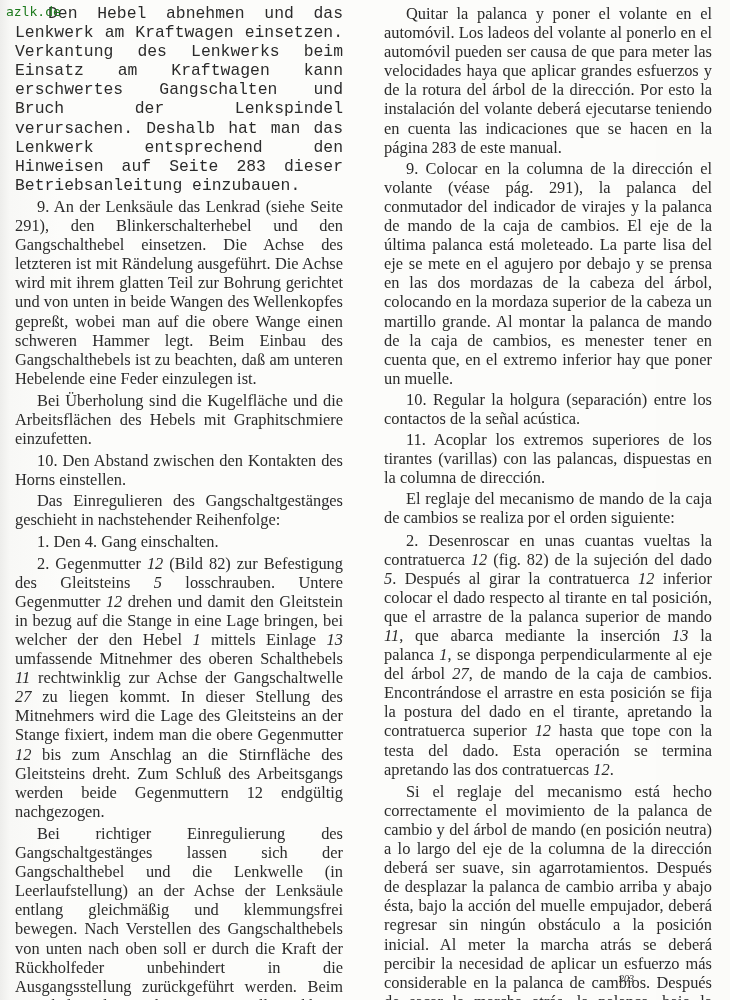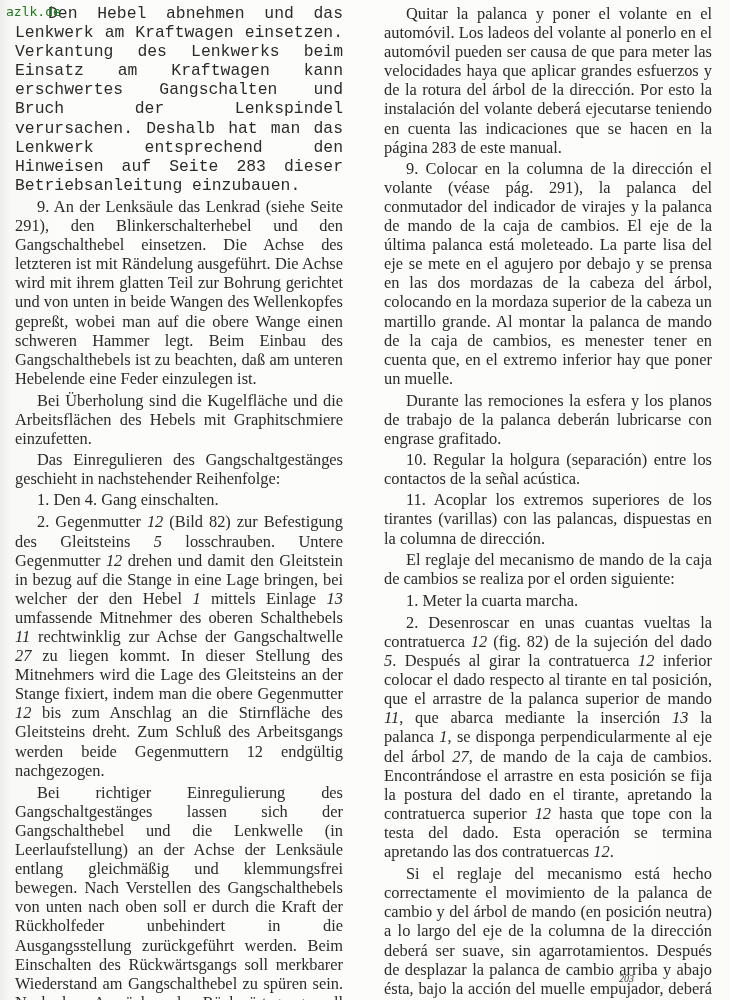--- a/index.html
+++ b/index.html
@@ -39,32 +39,31 @@
 </head>
 <body>
 
 <div class="page">
   <div class="watermark">azlk.de</div>
 
   <div class="col left">
     <p class="noindent" style="text-indent:33px">Den Hebel abnehmen und das Lenkwerk am Kraftwagen einsetzen. Verkantung des Lenkwerks beim Einsatz am Kraftwagen kann erschwertes Gangschalten und Bruch der Lenkspindel verursachen. Deshalb hat man das Lenkwerk entsprechend den Hinweisen auf Seite 283 dieser Betriebsanleitung einzubauen.</p>
     <p>9. An der Lenksäule das Lenkrad (siehe Seite 291), den Blinkerschalterhebel und den Gangschalthebel einsetzen. Die Achse des letzteren ist mit Rändelung ausgeführt. Die Achse wird mit ihrem glatten Teil zur Bohrung gerichtet und von unten in beide Wangen des Wellenkopfes gepreßt, wobei man auf die obere Wange einen schweren Hammer legt. Beim Einbau des Gangschalthebels ist zu beachten, daß am unteren Hebelende eine Feder einzulegen ist.</p>
     <p class="gap">Bei Überholung sind die Kugelfläche und die Arbeitsflächen des Hebels mit Graphitschmiere einzufetten.</p>
+    <p class="gap">10. Den Abstand zwischen den Kontakten des Horns einstellen.</p>
     <p>Das Einregulieren des Gangschaltgestänges geschieht in nachstehender Reihenfolge:</p>
     <p>1. Den 4. Gang einschalten.</p>
     <p class="gap">2. Gegenmutter <i>12</i> (Bild 82) zur Befestigung des Gleitsteins <i>5</i> losschrauben. Untere Gegenmutter <i>12</i> drehen und damit den Gleitstein in bezug auf die Stange in eine Lage bringen, bei welcher der den Hebel <i>1</i> mittels Einlage <i>13</i> umfassende Mitnehmer des oberen Schalthebels <i>11</i> rechtwinklig zur Achse der Gangschaltwelle <i>27</i> zu liegen kommt. In dieser Stellung des Mitnehmers wird die Lage des Gleitsteins an der Stange fixiert, indem man die obere Gegenmutter <i>12</i> bis zum Anschlag an die Stirnfläche des Gleitsteins dreht. Zum Schluß des Arbeitsgangs werden beide Gegenmuttern 12 endgültig nachgezogen.</p>
     <p class="gap">Bei richtiger Einregulierung des Gangschaltgestänges lassen sich der Gangschalthebel und die Lenkwelle (in Leerlaufstellung) an der Achse der Lenksäule entlang gleichmäßig und klemmungsfrei bewegen. Nach Verstellen des Gangschalthebels von unten nach oben soll er durch die Kraft der Rückholfeder unbehindert in die Ausgangsstellung zurückgeführt werden. Beim Einschalten des Rückwärtsgangs soll merkbarer Wiederstand am Gangschalthebel zu spüren sein. Nach dem Ausrücken des Rückwärtsgangs soll der Hebel durch die Feder in die anfängliche Leerlaufstellung gegenüber 3. und 4. Gang zurückgeholt werden.</p>
   </div>
 
   <div class="col right">
     <p>Quitar la palanca y poner el volante en el automóvil. Los ladeos del volante al ponerlo en el automóvil pueden ser causa de que para meter las velocidades haya que aplicar grandes esfuerzos y de la rotura del árbol de la dirección. Por esto la instalación del volante deberá ejecutarse teniendo en cuenta las indicaciones que se hacen en la página 283 de este manual.</p>
     <p>9. Colocar en la columna de la dirección el volante (véase pág. 291), la palanca del conmutador del indicador de virajes y la palanca de mando de la caja de cambios. El eje de la última palanca está moleteado. La parte lisa del eje se mete en el agujero por debajo y se prensa en las dos mordazas de la cabeza del árbol, colocando en la mordaza superior de la cabeza un martillo grande. Al montar la palanca de mando de la caja de cambios, es menester tener en cuenta que, en el extremo inferior hay que poner un muelle.</p>
-    <p class="gap">Durante las remociones la esfera y los planos de trabajo de la palanca deberán lubricarse con engrase grafitado.</p>
     <p>10. Regular la holgura (separación) entre los contactos de la señal acústica.</p>
     <p>11. Acoplar los extremos superiores de los tirantes (varillas) con las palancas, dispuestas en la columna de dirección.</p>
     <p>El reglaje del mecanismo de mando de la caja de cambios se realiza por el orden siguiente:</p>
-    <p class="gap">1. Meter la cuarta marcha.</p>
     <p class="gap">2. Desenroscar en unas cuantas vueltas la contratuerca <i>12</i> (fig. 82) de la sujeción del dado <i>5</i>. Después al girar la contratuerca <i>12</i> inferior colocar el dado respecto al tirante en tal posición, que el arrastre de la palanca superior de mando <i>11</i>, que abarca mediante la inserción <i>13</i> la palanca <i>1</i>, se disponga perpendicularmente al eje del árbol <i>27</i>, de mando de la caja de cambios. Encontrándose el arrastre en esta posición se fija la postura del dado en el tirante, apretando la contratuerca superior <i>12</i> hasta que tope con la testa del dado. Esta operación se termina apretando las dos contratuercas <i>12</i>.</p>
     <p class="gap">Si el reglaje del mecanismo está hecho correctamente el movimiento de la palanca de cambio y del árbol de mando (en posición neutra) a lo largo del eje de la columna de la dirección deberá ser suave, sin agarrotamientos. Después de desplazar la palanca de cambio arriba y abajo ésta, bajo la acción del muelle empujador, deberá regresar sin ningún obstáculo a la posición inicial. Al meter la marcha atrás se deberá percibir la necesidad de aplicar un esfuerzo más considerable en la palanca de cambios. Después de sacar la marcha atrás, la palanca, bajo la acción del muelle, debe desplazarse por el punto muerto (neutro) a la posición inicial para meter la 3ª—4ª velocidad.</p>
   </div>
 
   <div class="pagenum">203</div>
 </div>
 
 </body></html>

